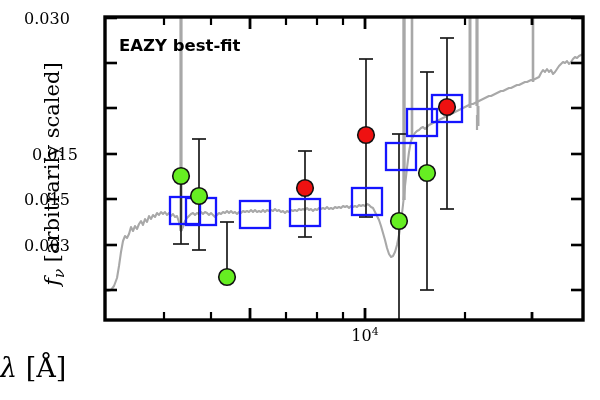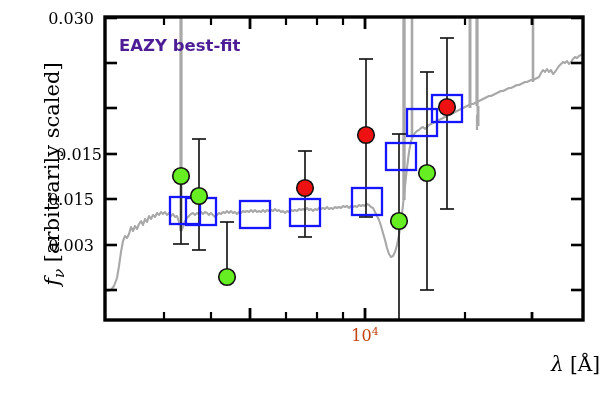--- a/index.html
+++ b/index.html
@@ -4,28 +4,28 @@
 <style>
   html,body{margin:0;padding:0;background:#fff;}
   body{width:600px;height:400px;overflow:hidden;
        font-family:"DejaVu Sans","Liberation Sans",sans-serif;}
   #fig{position:relative;width:600px;height:400px;background:#ffffff;}
   #plot{position:absolute;left:0;top:0;width:600px;height:400px;}
   #ylabel{position:absolute;left:-96px;top:160px;width:300px;text-align:center;
           transform:rotate(-90deg);transform-origin:center center;
           font-size:21px;font-family:"DejaVu Serif","Liberation Serif",serif;color:#000;
           white-space:nowrap;}
-  #xlabel{position:absolute;left:0;top:352px;width:600px;text-align:right;
-          font-size:20px;font-family:"DejaVu Serif","Liberation Serif",serif;color:#000;}
+  #xlabel{position:absolute;left:0;top:352px;width:600px;text-align:left;
+          font-size:27px;font-family:"DejaVu Serif","Liberation Serif",serif;color:#000;}
   #xtlabel{position:absolute;top:325px;font-size:16px;
-          font-family:"DejaVu Serif","Liberation Serif",serif;color:#c2410c;
+          font-family:"DejaVu Serif","Liberation Serif",serif;color:#000000;
           transform:translateX(-50%);}
   .ytl{position:absolute;font-size:16px;font-family:"DejaVu Serif","Liberation Serif",serif;
-       color:#000;text-align:right;width:70px;transform:translateY(-50%);}
-  #eazy{position:absolute;font-weight:bold;font-size:16.5px;color:#4c1d95;
+       color:#000;text-align:left;width:70px;transform:translateY(-50%);}
+  #eazy{position:absolute;font-weight:bold;font-size:16.5px;color:#000000;
         font-family:"DejaVu Sans","Liberation Sans",sans-serif;letter-spacing:0px;}
   sup{font-size:0.68em;vertical-align:super;}
 </style>
 </head>
 <body>
 
 <div id="fig">
 
   <svg id="plot" viewBox="0 0 600 400" width="600" height="400">
 

